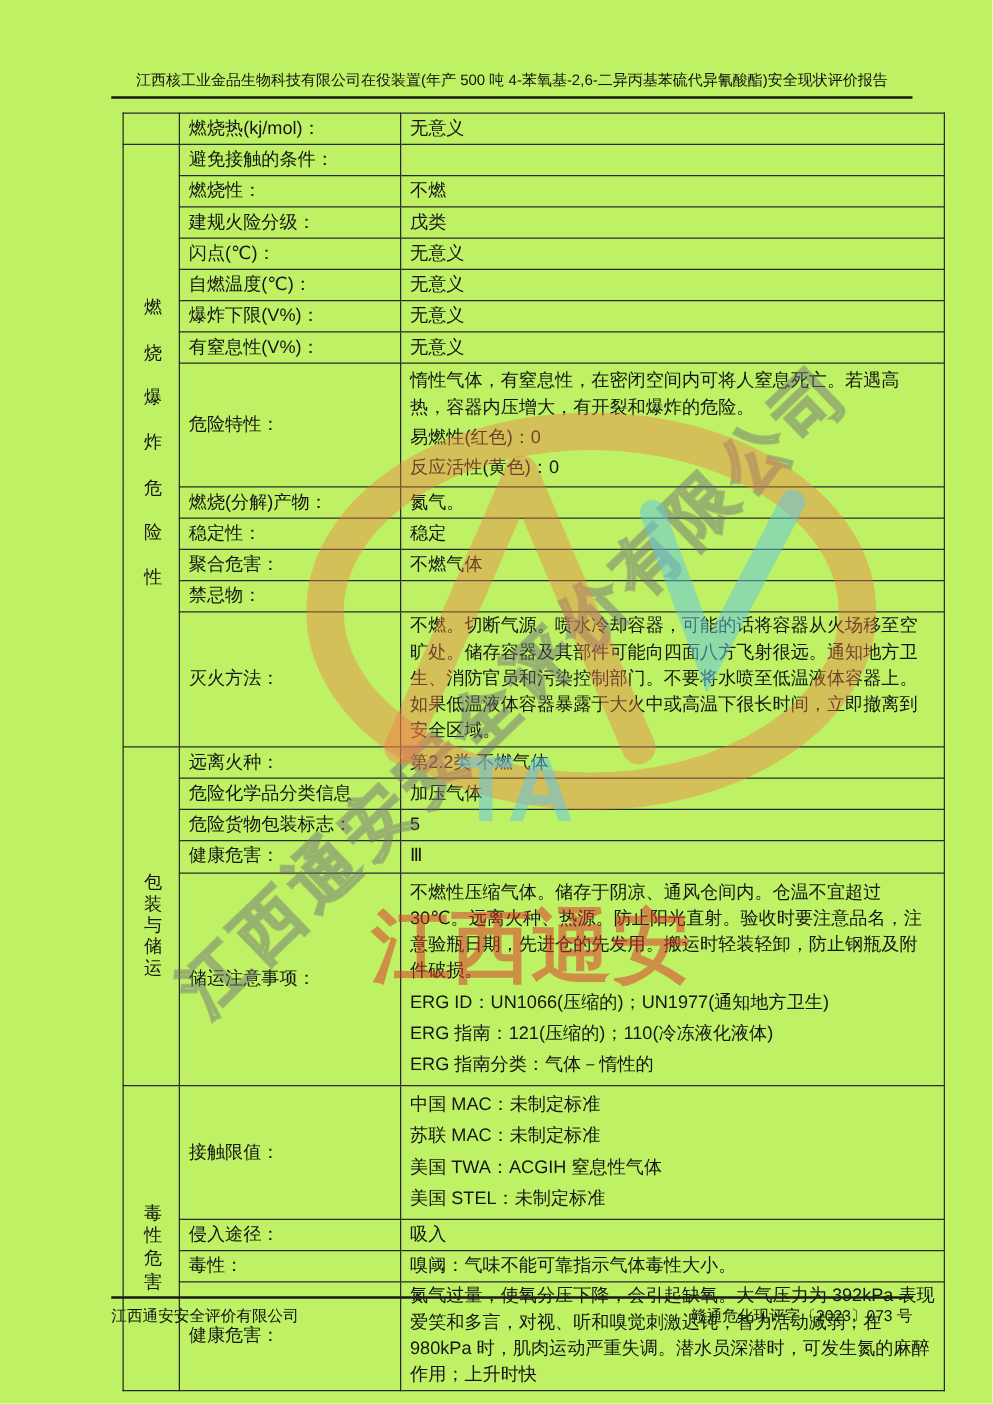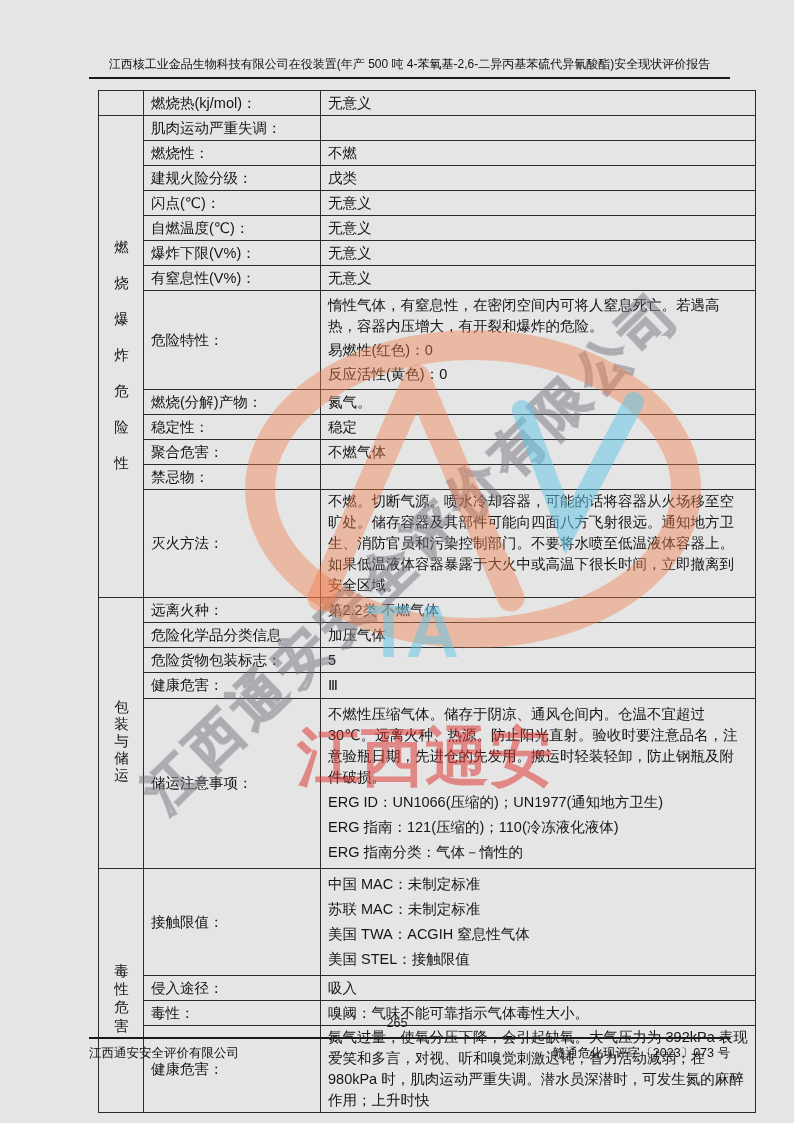--- a/index.html
+++ b/index.html
@@ -1,17 +1,17 @@
 <!DOCTYPE html>
 <html><head>
 <meta charset="utf-8">
 <style>
   html,body{margin:0;padding:0;background:#ffffff;}
   .page{
-    position:relative;width:794px;height:1123px;background:#e5e5e5;overflow:hidden;
+    position:relative;width:794px;height:1123px;background:#bef264;overflow:hidden;
     font-family:"Liberation Sans","DejaVu Sans",sans-serif;color:#1f1f1f;
   }
   
   .doc-header{
     position:absolute;top:56px;left:89px;width:641px;
     font-size:12px;line-height:16px;text-align:center;white-space:nowrap;
     border-bottom:2px solid #1a1a1a;padding-bottom:5px;color:#111;
   }
   
   table.msds{
@@ -74,21 +74,21 @@
     <tbody>
       <tr class="r-s">
         <td class="sec"></td>
         <td class="lbl">燃烧热(kj/mol)：</td>
         <td class="val">无意义</td>
       </tr>
       <tr class="r-s">
         <td class="sec" rowspan="13">
           <span class="sec-label s1">燃烧爆炸危险性</span>
         </td>
-        <td class="lbl">肌肉运动严重失调：</td>
+        <td class="lbl">避免接触的条件：</td>
         <td class="val"></td>
       </tr>
       <tr class="r-s">
         <td class="lbl">燃烧性：</td>
         <td class="val">不燃</td>
       </tr>
       <tr class="r-s">
         <td class="lbl">建规火险分级：</td>
         <td class="val">戊类</td>
       </tr>
@@ -166,21 +166,21 @@
       </tr>
       <tr class="r-limits">
         <td class="sec" rowspan="4">
           <span class="sec-label s3">毒性危害</span>
         </td>
         <td class="lbl">接触限值：</td>
         <td class="val limits">
           <div class="pline">中国 MAC：未制定标准</div>
           <div class="pline">苏联 MAC：未制定标准</div>
           <div class="pline">美国 TWA：ACGIH  窒息性气体</div>
-          <div class="pline">美国 STEL：接触限值</div>
+          <div class="pline">美国 STEL：未制定标准</div>
         </td>
       </tr>
       <tr class="r-s">
         <td class="lbl">侵入途径：</td>
         <td class="val">吸入</td>
       </tr>
       <tr class="r-s">
         <td class="lbl">毒性：</td>
         <td class="val">嗅阈：气味不能可靠指示气体毒性大小。</td>
       </tr>
@@ -195,20 +195,19 @@
 
   <svg class="wm wm-svg" width="794" height="1123" viewBox="0 0 794 1123">
     <ellipse cx="473" cy="489" rx="213" ry="144" fill="none" stroke="rgba(240,124,74,0.42)" stroke-width="30"></ellipse>
     <path d="M417 378 L321 598 M417 378 L511 598" fill="none" stroke="rgba(240,124,74,0.42)" stroke-width="27" stroke-linecap="round"></path>
     <path d="M522 410 L567 530 L634 402" fill="none" stroke="rgba(98,198,230,0.52)" stroke-width="20" stroke-linecap="round"></path>
     <text x="366" y="657" font-size="74" font-weight="bold" fill="rgba(98,198,230,0.52)" font-family="Liberation Sans, sans-serif">TA</text>
   </svg>
 
   <div class="wm wm-red">江西通安</div>
 
-  <div class="page-number">265</div>
 
   <div class="doc-footer">
     <span>江西通安安全评价有限公司</span>
     <span>赣通危化现评字〔2023〕073 号</span>
   </div>
 
 </div>
 
 </body></html>

